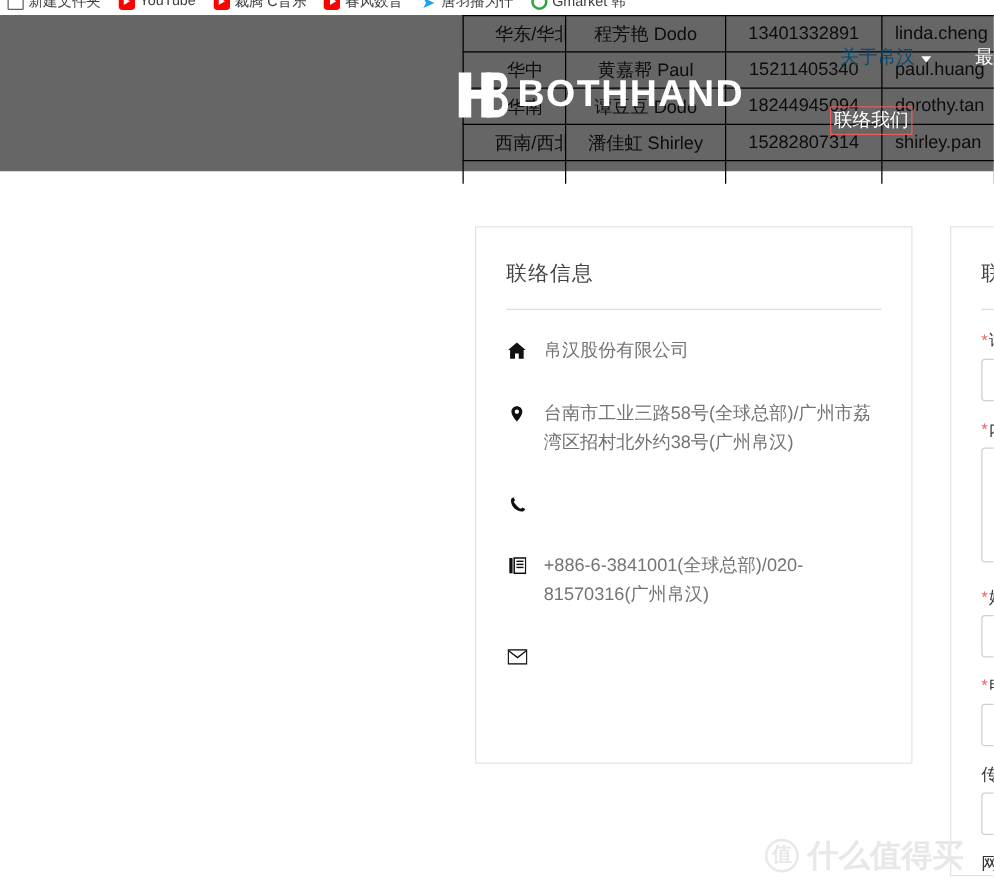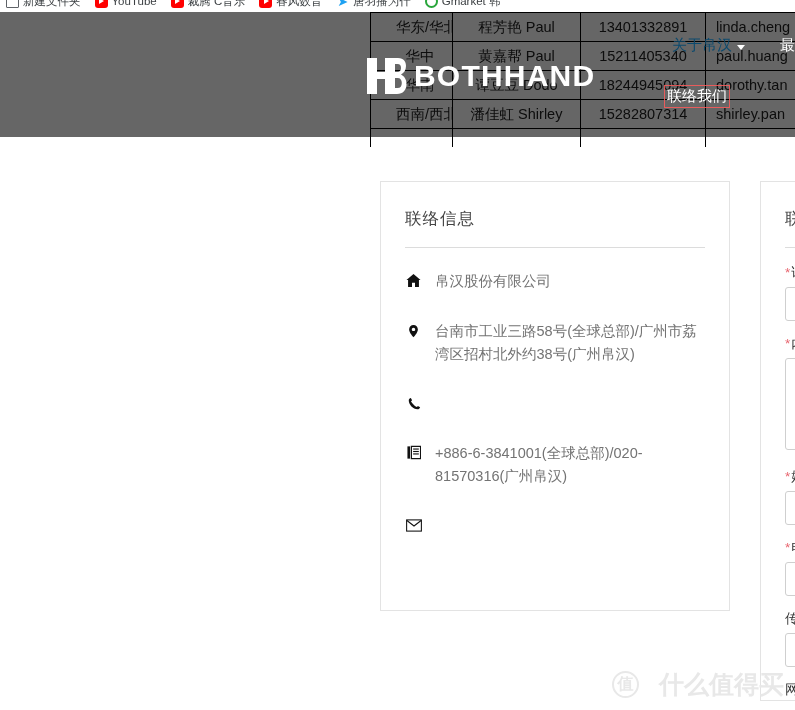--- a/index.html
+++ b/index.html
@@ -278,21 +278,21 @@
   .fld-label.site { margin-top: 2px; }
 
   
   .watermark {
     position: absolute;
     left: 612px;
     top: 668px;
     z-index: 8;
     display: flex;
     align-items: center;
-    gap: 20px;
+    gap: 7px;
     color: #e8e8e8;
     font-size: 25px;
     font-weight: 600;
     white-space: nowrap;
     pointer-events: none;
   }
   .wm-circle {
     width: 27px; height: 27px;
     border: 2px solid #e8e8e8;
     border-radius: 50%;
@@ -332,21 +332,21 @@
     <div class="bm-item">
       <span class="bm-ico gm"></span>
       <span>Gmarket 韩</span>
     </div>
   </div>
 
   <table class="contact-table">
     <tbody>
       <tr>
         <td class="c-region">华东/华北</td>
-        <td class="c-name">程芳艳 Paul</td>
+        <td class="c-name">程芳艳 Dodo</td>
         <td class="c-phone">13401332891</td>
         <td class="c-mail">linda.cheng</td>
       </tr>
       <tr>
         <td class="c-region">华中</td>
         <td class="c-name">黄嘉帮 Paul</td>
         <td class="c-phone">15211405340</td>
         <td class="c-mail">paul.huang</td>
       </tr>
       <tr>

